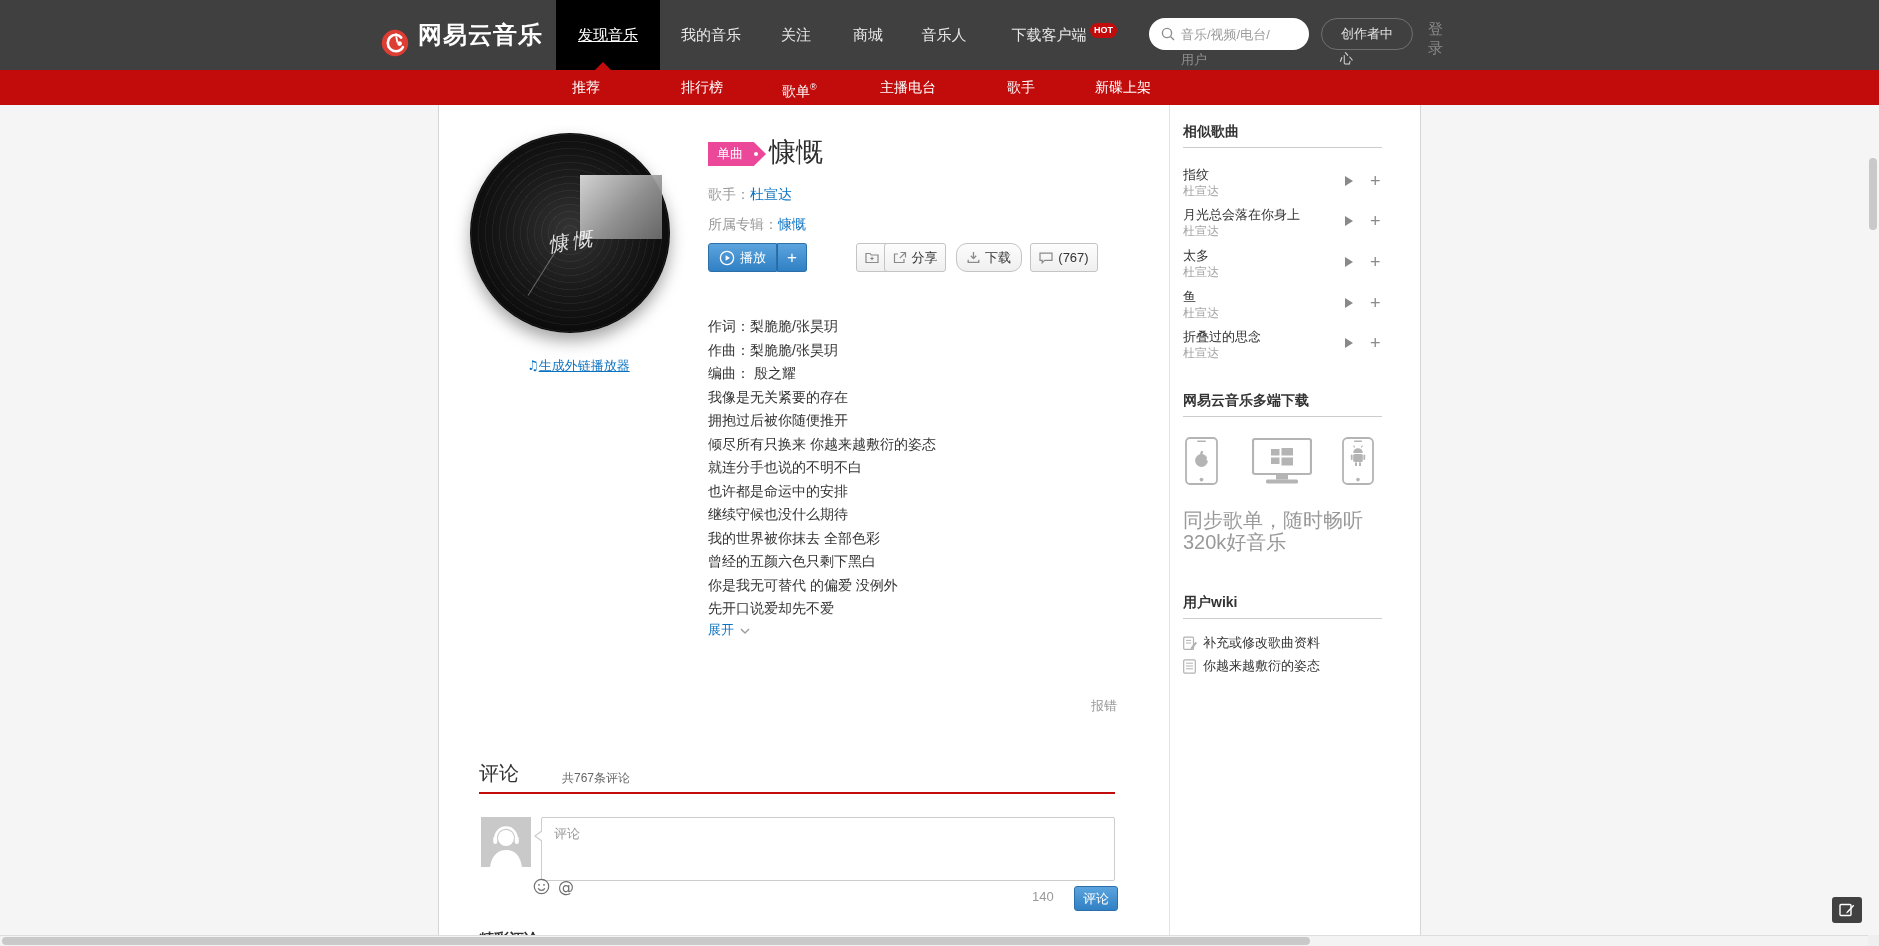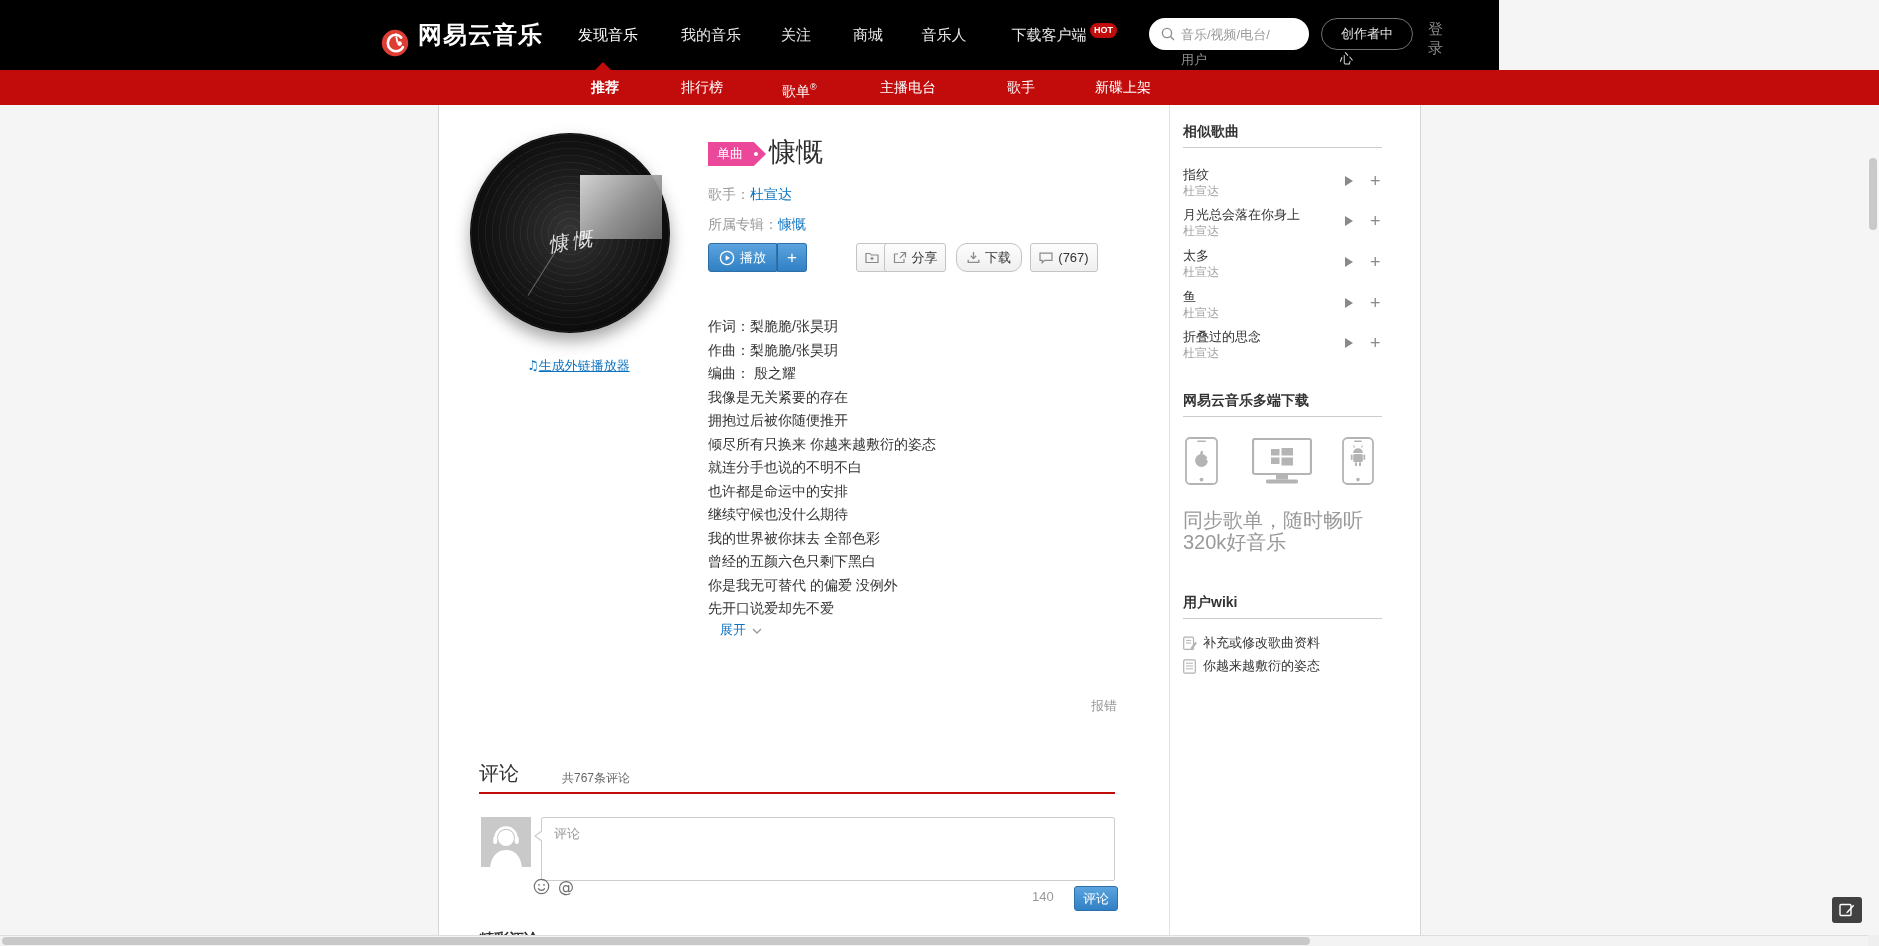--- a/index.html
+++ b/index.html
@@ -1,20 +1,20 @@
 <!DOCTYPE html>
 <html><head>
 <meta charset="utf-8">
 <style>
   html,body{margin:0;padding:0;background:#e9e9e9;}
   .page{position:relative;width:1879px;height:946px;overflow:hidden;background:#f5f5f5;
         font-family:"Liberation Sans","DejaVu Sans",sans-serif;color:#333;}
   .abs{position:absolute;}
   
-  .topnav{position:absolute;left:0;top:0;width:1499px;height:70px;background:#000000;}
+  .topnav{position:absolute;left:0;top:0;width:1879px;height:70px;background:#404040;}
   .logo-text{position:absolute;left:418px;top:19px;font-size:24px;font-weight:bold;color:#fff;letter-spacing:1px;cursor:pointer;}
   .nav-item{position:absolute;top:0;height:70px;line-height:70px;font-size:15px;color:#e8e8e8;cursor:pointer;text-align:center;}
   .nav-item.active{background:#000;color:#fff;}
   .hot-badge{position:absolute;left:1090px;top:23px;width:27px;height:15px;background:#C20C0C;border-radius:8px;
              color:#fff;font-size:9px;font-weight:bold;text-align:center;line-height:15px;}
   .search-pill{position:absolute;left:1149px;top:18px;width:160px;height:32px;background:#fff;border-radius:16px;cursor:text;}
   .search-ph{position:absolute;left:32px;top:8px;font-size:13px;color:#9b9b9b;white-space:nowrap;}
   .search-ph2{position:absolute;left:1181px;top:51px;font-size:13px;color:#8e8e8e;}
   .creator-pill{position:absolute;left:1321px;top:18px;width:90px;height:30px;border:1px solid #6f6f6f;border-radius:16px;
                 color:#e0e0e0;font-size:13px;text-align:center;line-height:30px;cursor:pointer;}
@@ -51,21 +51,21 @@
   .song-title{position:absolute;left:769px;top:134px;font-size:27px;color:#2f2f2f;}
   .meta-row{position:absolute;left:708px;font-size:14px;color:#999;}
   .meta-row a{color:#0c73c2;text-decoration:none;cursor:pointer;}
   
   .btn{position:absolute;top:243px;height:29px;box-sizing:border-box;border-radius:3px;display:flex;
        align-items:center;justify-content:center;gap:5px;font-size:13px;cursor:pointer;}
   .btn-blue{background:linear-gradient(to bottom,#5ba4de,#3080c4);border:1px solid #2c6fa9;color:#fff;}
   .btn-white{background:linear-gradient(to bottom,#fdfdfd,#efefef);border:1px solid #c4c4c4;color:#333;}
   
   .lyrics{position:absolute;left:708px;top:315px;width:420px;font-size:14px;line-height:23.5px;color:#333;}
-  .expand{position:absolute;left:708px;top:621px;font-size:13px;color:#0c73c2;cursor:pointer;margin-left:12px;}
+  .expand{position:absolute;left:708px;top:621px;font-size:13px;color:#0c73c2;cursor:pointer;}
   .report{position:absolute;left:1091px;top:697px;font-size:13px;color:#999;cursor:pointer;}
   
   .cmt-title{position:absolute;left:479px;top:760px;font-size:20px;color:#333;}
   .cmt-count{position:absolute;left:541px;top:770px;font-size:12px;color:#666;margin-left:21px;}
   .cmt-redline{position:absolute;left:479px;top:792px;width:636px;height:2px;background:#C20C0C;}
   .avatar{position:absolute;left:481px;top:817px;width:50px;height:50px;cursor:pointer;}
   .cmt-box{position:absolute;left:541px;top:817px;width:574px;height:64px;background:#fff;border:1px solid #cdcdcd;
            border-radius:2px;box-sizing:border-box;cursor:text;}
   .cmt-tail-o{position:absolute;left:534px;top:830px;width:0;height:0;border-top:6px solid transparent;
               border-bottom:6px solid transparent;border-right:8px solid #cdcdcd;}
@@ -108,21 +108,21 @@
       <svg width="28" height="28" viewBox="0 0 28 28">
         <circle cx="14" cy="14" r="13.2" fill="#dd3d33"></circle>
         <path d="M15 5.8 C10 5.8 6.8 9.6 6.8 14 C6.8 18.6 10.4 22.3 15 22.3 C18 22.3 20.6 20.6 21.9 18.2" fill="none" stroke="#fff" stroke-width="2.6" stroke-linecap="round"></path>
         <path d="M15 5.8 C17 6 19 7 20.2 8.6" fill="none" stroke="#fff" stroke-width="2.6" stroke-linecap="round"></path>
         <circle cx="18.6" cy="14.6" r="2.3" fill="#fff"></circle>
         <path d="M16.4 13.6 L15.2 7.4" stroke="#fff" stroke-width="1.8"></path>
       </svg>
     </span>
     <span class="logo-text">网易云音乐</span>
 
-    <span class="nav-item active" style="left:556px;width:104px;">发现音乐</span>
+    <span class="nav-item active" style="left:556px;width:104px;text-decoration:underline;">发现音乐</span>
     <span class="nav-item" style="left:676px;width:70px;">我的音乐</span>
     <span class="nav-item" style="left:778px;width:36px;">关注</span>
     <span class="nav-item" style="left:848px;width:40px;">商城</span>
     <span class="nav-item" style="left:917px;width:54px;">音乐人</span>
     <span class="nav-item" style="left:1008px;width:82px;">下载客户端</span>
     <span class="hot-badge">HOT</span>
 
     <div class="search-pill">
       <span class="abs" style="left:12px;top:9px;">
         <svg width="14" height="14" viewBox="0 0 14 14">
@@ -138,21 +138,21 @@
     <span class="creator-ovf">心</span>
 
     <div class="login">
       <div>登</div>
       <div>录</div>
     </div>
   </div>
 
   <div class="subnav"></div>
   <div class="subnav-notch"></div>
-  <span class="subnav-item" style="left:591px;font-weight:bold;">推荐</span>
+  <span class="subnav-item" style="left:572px;">推荐</span>
   <span class="subnav-item" style="left:681px;">排行榜</span>
   <span class="subnav-item" style="left:782px;">
     <span>歌单</span><sup style="font-size:9px;">®</sup>
   </span>
   <span class="subnav-item" style="left:880px;">主播电台</span>
   <span class="subnav-item" style="left:1007px;">歌手</span>
   <span class="subnav-item" style="left:1095px;">新碟上架</span>
 
   <div class="container"></div>
   <div class="divider"></div>

